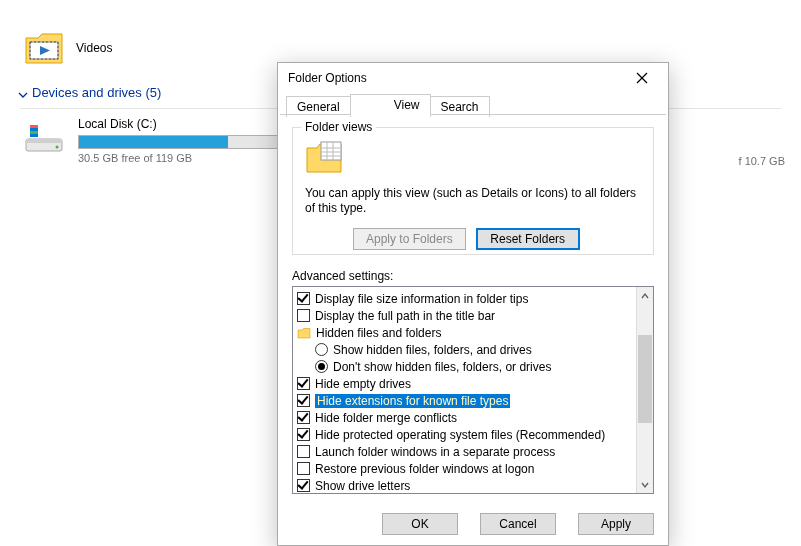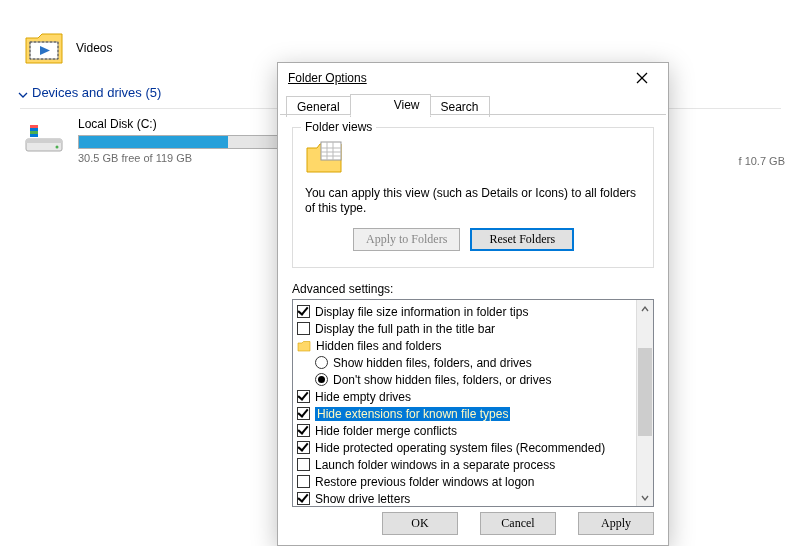--- a/index.html
+++ b/index.html
@@ -38,41 +38,41 @@
 
 
 .dialog {
   position: absolute;
   left: 277px; top: 62px;
   width: 392px; height: 484px;
   background: #fff;
   border: 1px solid #aaa;
   box-shadow: 0 6px 24px rgba(0,0,0,0.25);
 }
-.titlebar { height: 30px; display: flex; align-items: center; justify-content: space-between; padding: 0 6px 0 10px; text-decoration: underline; }
+.titlebar { height: 30px; display: flex; align-items: center; justify-content: space-between; padding: 0 6px 0 10px; }
 .titlebar-title { font-size: 12px; }
 .close-btn { width: 40px; height: 28px; display: flex; align-items: center; justify-content: center; }
 .close-btn svg { width: 12px; height: 12px; }
 
 .tabs { display: flex; align-items: flex-end; padding-left: 8px; position: relative; height: 22px; }
 .tab { padding: 3px 10px 3px 10px; font-size: 12px; border: 1px solid #ccc; border-bottom: none; background: #fff; position: relative; top: 1px; margin-right: 0; }
 .tab + .tab { margin-left: -1px; }
 .tab.inactive { background: #fff; top: 2px; }
 .tab.active { background: #fff; z-index: 2; border-bottom: 1px solid #fff; padding-left: 43px; }
 .tab-border { border-bottom: 1px solid #ccc; position: absolute; left: 2px; right: 2px; bottom: 0; }
 
 .tab-body { padding: 12px 14px 10px 14px; }
 
-.groupbox { border: 1px solid #ddd; padding: 10px 12px 16px 12px; position: relative; margin-bottom: 14px; }
+.groupbox { border: 1px solid #ddd; padding: 10px 12px 4px 12px; position: relative; margin-bottom: 14px; }
 .groupbox-label { position: absolute; top: -8px; left: 8px; background: #fff; padding: 0 4px; font-size: 12px; }
 .fv-row { display: flex; gap: 10px; align-items: flex-start; flex-direction: column; }
 .fv-icon { width: 38px; height: 38px; }
 .fv-text { font-size: 12px; line-height: 1.25; flex: 1; }
 .fv-btns { display: flex; gap: 10px; margin-top: 12px; margin-left: 48px; }
-.btn { font-size: 12px; padding: 3px 12px; border: 1px solid #adadad; background: #e1e1e1; min-width: 104px; text-align: center; font-family: Liberation Serif, serif; }
+.btn { font-size: 12px; padding: 3px 12px; border: 1px solid #adadad; background: #e1e1e1; min-width: 104px; text-align: center; }
 .btn.disabled { color: #888; background: #efefef; }
 .btn.focus { border: 2px solid #0078d7; background: #e1e1e1; padding: 2px 11px; }
 
 .adv-label { font-size: 12px; margin-bottom: 3px; }
 .adv-box { border: 1px solid #828790; height: 208px; display: flex; }
 .adv-list { flex: 1; overflow: hidden; padding: 3px 2px; }
 .adv-item { display: flex; align-items: center; gap: 5px; padding: 0 2px; height: 17px; white-space: nowrap; }
 .adv-item.selected .adv-text { background: #0078d7; color: #fef9c3; padding: 0 2px; }
 .adv-text { font-size: 12px; }
 .adv-sub { margin-left: 18px; }

